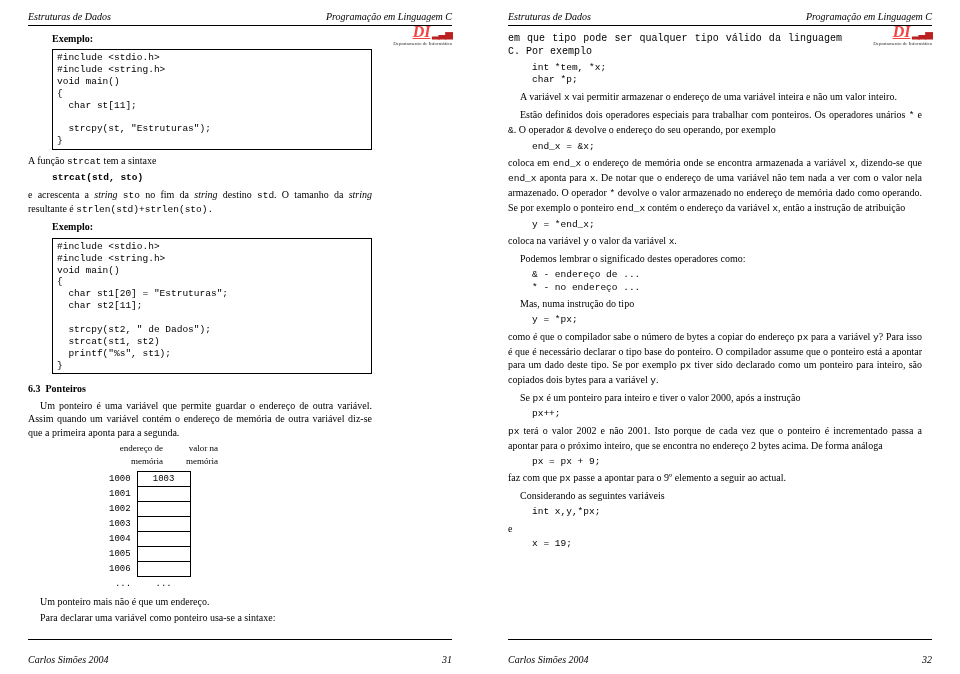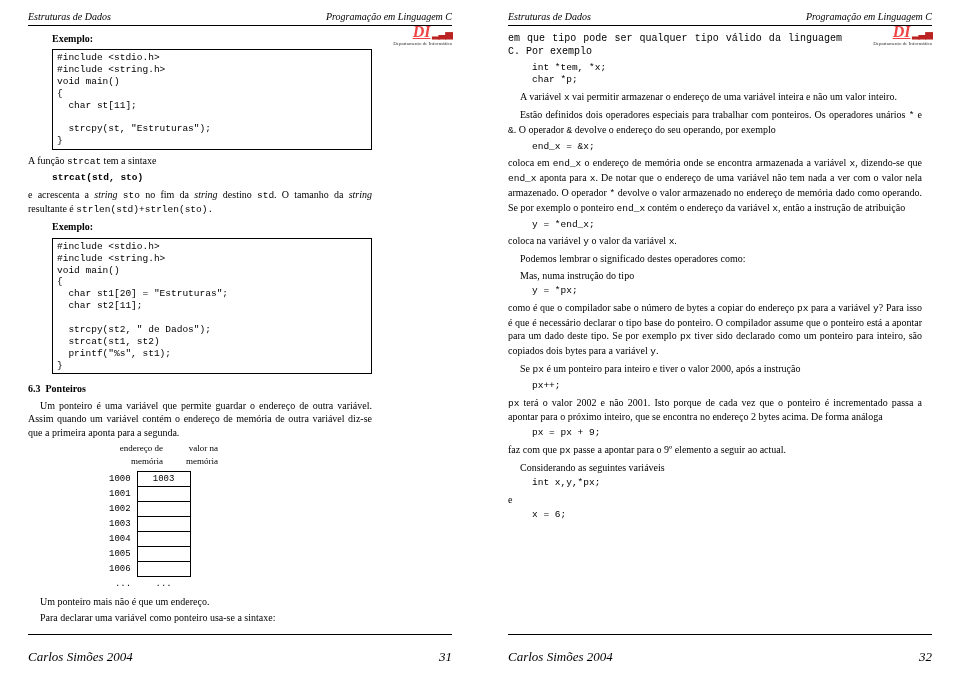--- a/index.html
+++ b/index.html
@@ -49,21 +49,21 @@
   .logo-box .dept { font-size: 5px; color:#333; }
   .footer {
     position: absolute;
     bottom: 8px;
     left: 28px;
     right: 28px;
     border-top: 1px solid #000;
     display: flex;
     justify-content: space-between;
     font-style: italic;
-    font-size: 13px;
+    font-size: 10px;
     padding-top: 13px;
   }
   .content { padding-right: 80px; }
   .page.right .content { padding-right: 10px; }
   .boxed {
     border: 1px solid #000;
     padding: 2px 4px;
     margin: 4px 0;
     font-family: "Courier New", monospace;
     font-size: 9.5px;
@@ -237,41 +237,45 @@
 
       <p>
         <span>coloca em </span><span class="mono">end_x</span><span> o endereço de memória onde se encontra armazenada a variável </span><span class="mono">x</span><span>, dizendo-se que </span><span class="mono">end_x</span><span> aponta para </span><span class="mono">x</span><span>. De notar que o endereço de uma variável não tem nada a ver com o valor nela armazenado. O operador </span><span class="mono">*</span><span> devolve o valor armazenado no endereço de memória dado como operando. Se por exemplo o ponteiro </span><span class="mono">end_x</span><span> contém o endereço da variável </span><span class="mono">x</span><span>, então a instrução de atribuição</span>
       </p>
       <div class="indent-block mono">y = *end_x;</div>
 
       <p>
         <span>coloca na variável </span><span class="mono">y</span><span> o valor da variável </span><span class="mono">x</span><span>.</span>
       </p>
       <p style="text-indent:12px;">Podemos lembrar o significado destes operadores como:</p>
+      <div class="indent-block">
+        <div class="mono">&amp; - endereço de ...</div>
+        <div class="mono">* - no endereço ...</div>
+      </div>
       <p style="text-indent:12px;">Mas, numa instrução do tipo</p>
       <div class="indent-block mono">y = *px;</div>
 
       <p>
         <span>como é que o compilador sabe o número de bytes a copiar do endereço </span><span class="mono">px</span><span> para a variável </span><span class="mono">y</span><span>? Para isso é que é necessário declarar o tipo base do ponteiro. O compilador assume que o ponteiro está a apontar para um dado deste tipo. Se por exemplo </span><span class="mono">px</span><span> tiver sido declarado como um ponteiro para inteiro, são copiados dois bytes para a variável </span><span class="mono">y</span><span>.</span>
       </p>
       <p style="text-indent:12px;">
         <span>Se </span><span class="mono">px</span><span> é um ponteiro para inteiro e tiver o valor 2000, após a instrução</span>
       </p>
       <div class="indent-block mono">px++;</div>
       <p>
         <span class="mono">px</span><span> terá o valor 2002 e não 2001. Isto porque de cada vez que o ponteiro é incrementado passa a apontar para o próximo inteiro, que se encontra no endereço 2 bytes acima. De forma análoga</span>
       </p>
       <div class="indent-block mono">px = px + 9;</div>
       <p>
         <span>faz com que </span><span class="mono">px</span><span> passe a apontar para o 9º elemento a seguir ao actual.</span>
       </p>
       <p style="text-indent:12px;">Considerando as seguintes variáveis</p>
       <div class="indent-block mono">int x,y,*px;</div>
       <p>e</p>
-      <div class="indent-block mono">x = 6;</div>
+      <div class="indent-block mono">x = 19;</div>
     </div>
 
     <div class="footer">
       <span>Carlos Simões 2004</span>
       <span>32</span>
     </div>
   </div>
 
 </div>
 

